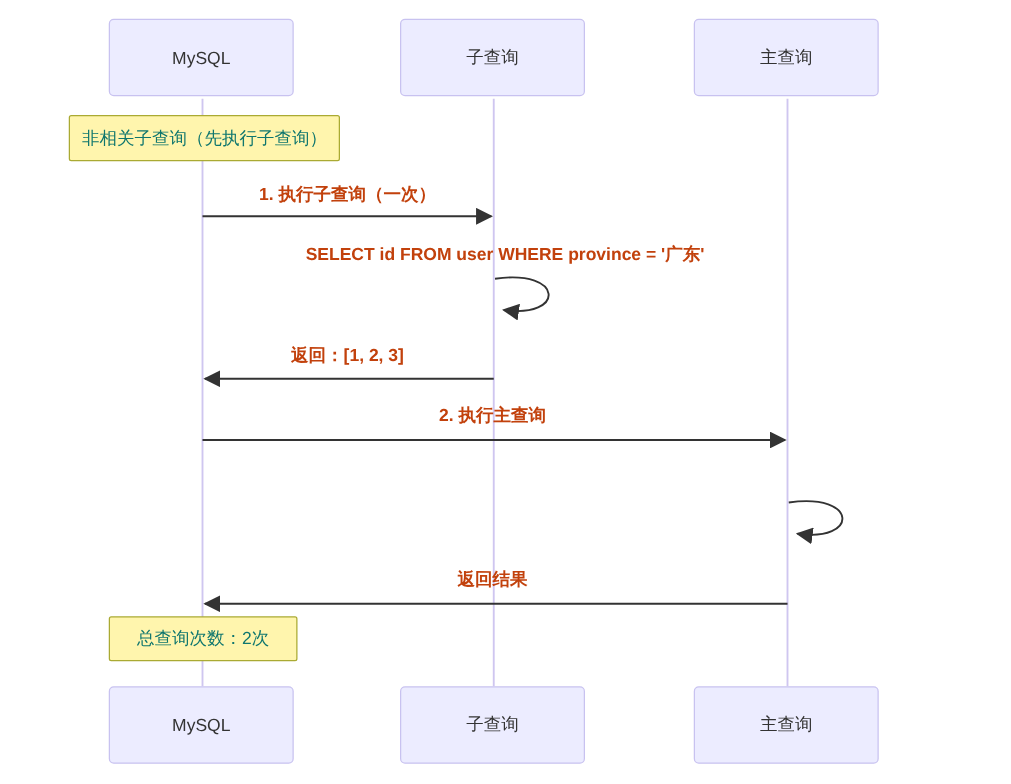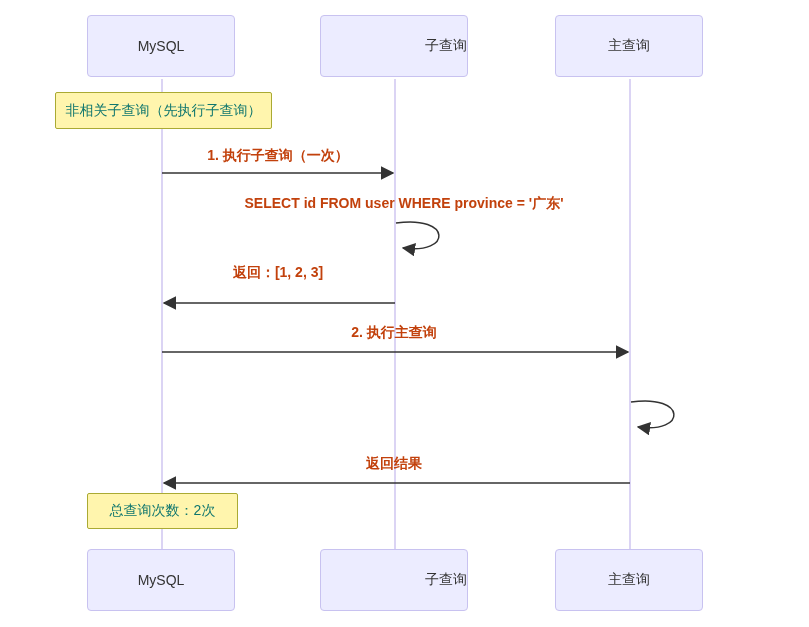--- a/index.html
+++ b/index.html
@@ -29,21 +29,21 @@
     border-radius: 4px;
     display: flex;
     align-items: center;
     justify-content: center;
     font-size: 14px;
     color: #333333;
     box-sizing: border-box;
     z-index: 3;
   }
   .actor.c0 { left: 87px; }
-  .actor.c1 { left: 320px; justify-content: flex-end; }
+  .actor.c1 { left: 320px; }
   .actor.c2 { left: 555px; }
   .actor.top { top: 15px; }
   .actor.bottom { top: 549px; }
 
   .note {
     position: absolute;
     background: #FFF5AD;
     border: 1px solid #AAAA33;
     border-radius: 2px;
     display: flex;
@@ -62,21 +62,21 @@
     position: absolute;
     transform: translateX(-50%);
     font-size: 14px;
     font-weight: bold;
     color: #c2410c;
     white-space: nowrap;
     z-index: 4;
   }
   .msg.m0 { left: 278px; top: 147px; }
   .msg.m1 { left: 404px; top: 195px; }
-  .msg.m2 { left: 278px; top: 264px; }
+  .msg.m2 { left: 278px; top: 276px; }
   .msg.m3 { left: 394px; top: 324px; }
   .msg.m4 { left: 629px; top: 372px; }
   .msg.m5 { left: 394px; top: 455px; }
 </style>
 </head>
 <body>
 
 <div class="canvas">
 
   <svg class="layer" width="809" height="627">

